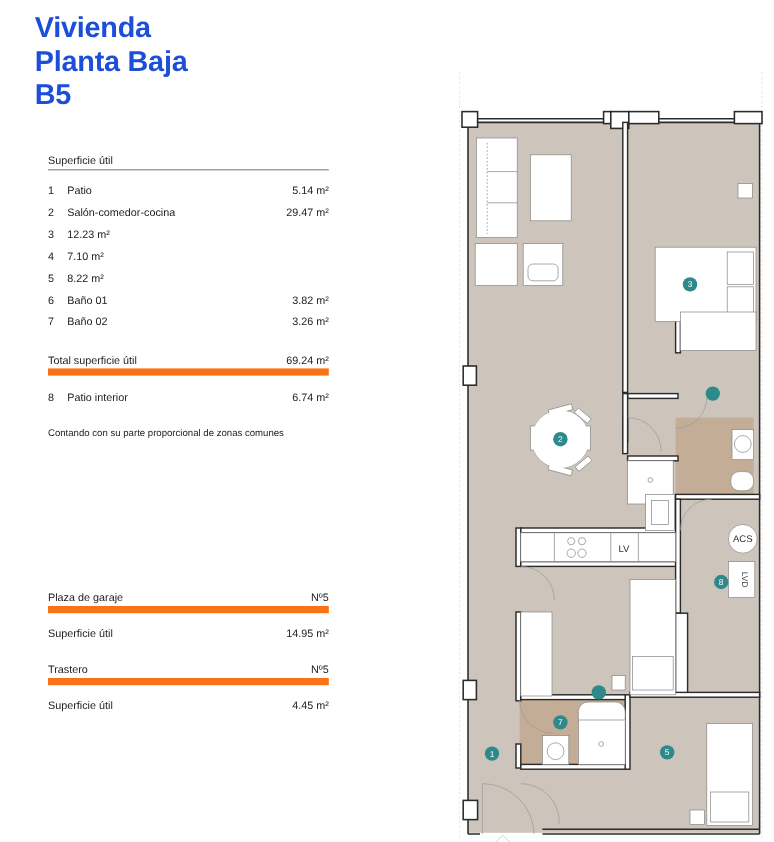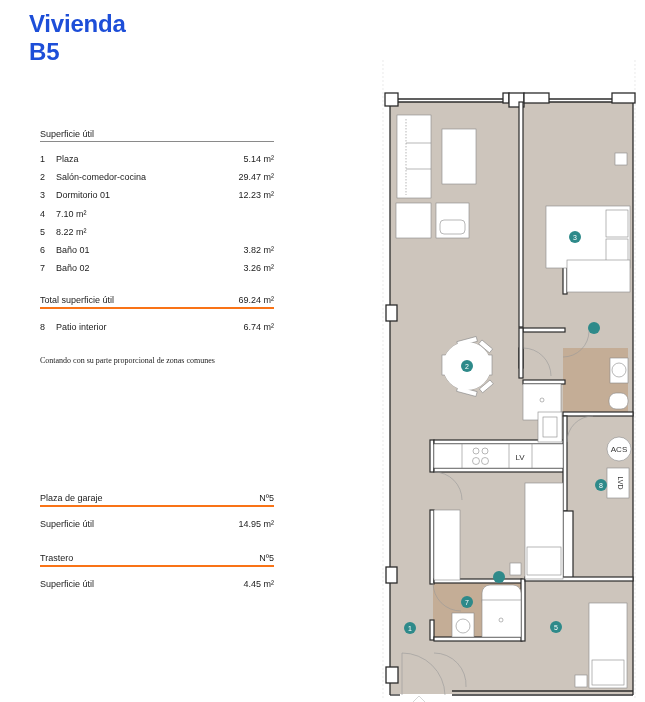--- a/index.html
+++ b/index.html
@@ -8,54 +8,54 @@
 
     .title-block { position: absolute; left: 29px; top: 10px; }
     .title-line { font-size: 24px; line-height: 28px; font-weight: 700; color: #1d4ed8; letter-spacing: -0.2px; }
 
     .table-block { position: absolute; left: 40px; width: 234px; font-size: 9px; color: #222; }
     .sec-header { display: flex; justify-content: space-between; border-bottom: 1px solid #8a8a8a; padding-bottom: 2px; }
     .row { display: flex; align-items: center; height: 18.2px; }
     .row .num { width: 16px; }
     .row .name { flex: 1; }
     .row .val { text-align: left; }
-    .total { display: flex; justify-content: space-between; border-bottom: 2px solid #f97316; padding-bottom: 2px; }
-    .note { font-size: 8px; color: #222; margin-top: 5px; font-family: Liberation Serif, serif; }
+    .total { display: flex; justify-content: space-between; border-bottom: 6px solid #f97316; padding-bottom: 2px; }
+    .note { font-size: 8px; color: #222; margin-top: 5px; }
 
     .plan { position: absolute; left: 370px; top: 55px; width: 275px; height: 647px; }
     .plan svg { width: 275px; height: 647px; display: block; }
     .plan-label { font-family: "Liberation Sans", sans-serif; fill: #333; }
     .badge-text { font-family: "Liberation Sans", sans-serif; fill: #ffffff; font-size: 7px; }
   </style>
 </head>
 <body>
 
 <div class="title-block">
   <div class="title-line">Vivienda</div>
+  <div class="title-line">Planta Baja</div>
   <div class="title-line">B5</div>
 </div>
 
 <div class="table-block" style="top:129px;">
   <div class="sec-header">
     <span>Superficie útil</span>
   </div>
   <div style="height:8px"></div>
   <div class="row">
     <span class="num">1</span>
-    <span class="name">Plaza</span>
+    <span class="name">Patio</span>
     <span class="val">5.14 m²</span>
   </div>
   <div class="row">
     <span class="num">2</span>
     <span class="name">Salón-comedor-cocina</span>
     <span class="val">29.47 m²</span>
   </div>
   <div class="row">
     <span class="num">3</span>
-    <span class="name">Dormitorio 01</span>
     <span class="val">12.23 m²</span>
   </div>
   <div class="row">
     <span class="num">4</span>
     <span class="val">7.10 m²</span>
   </div>
   <div class="row">
     <span class="num">5</span>
     <span class="val">8.22 m²</span>
   </div>

